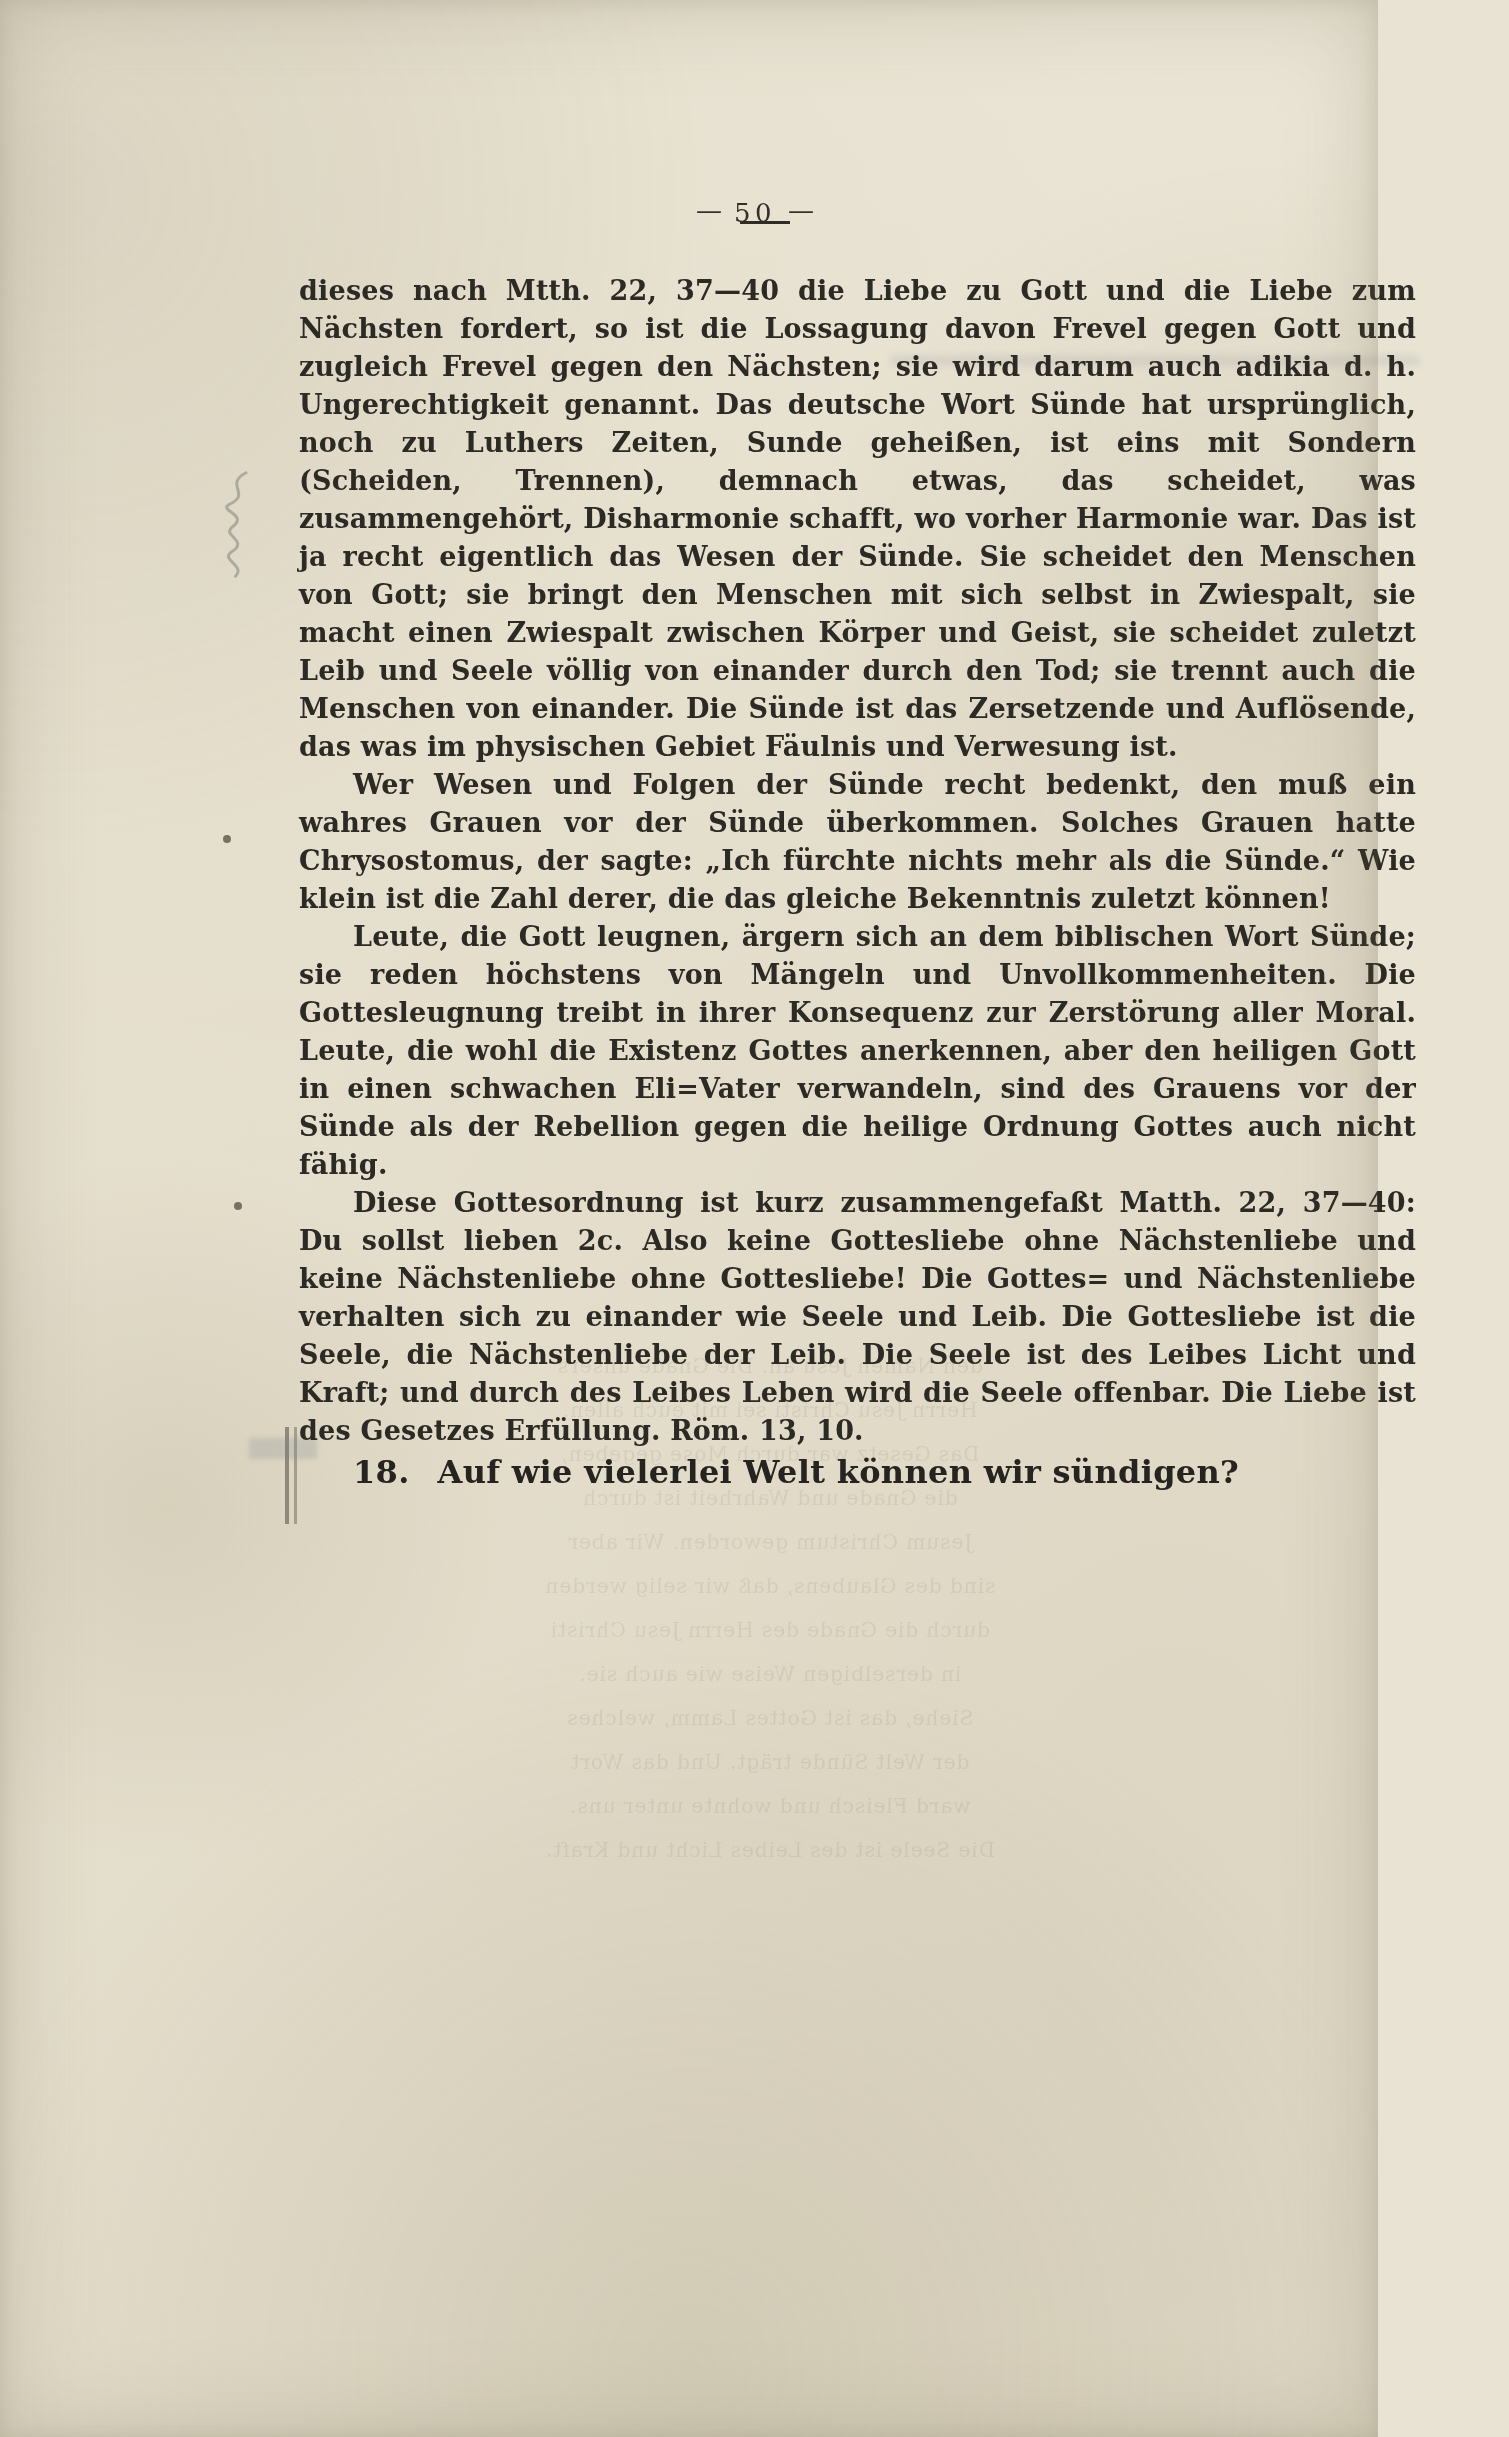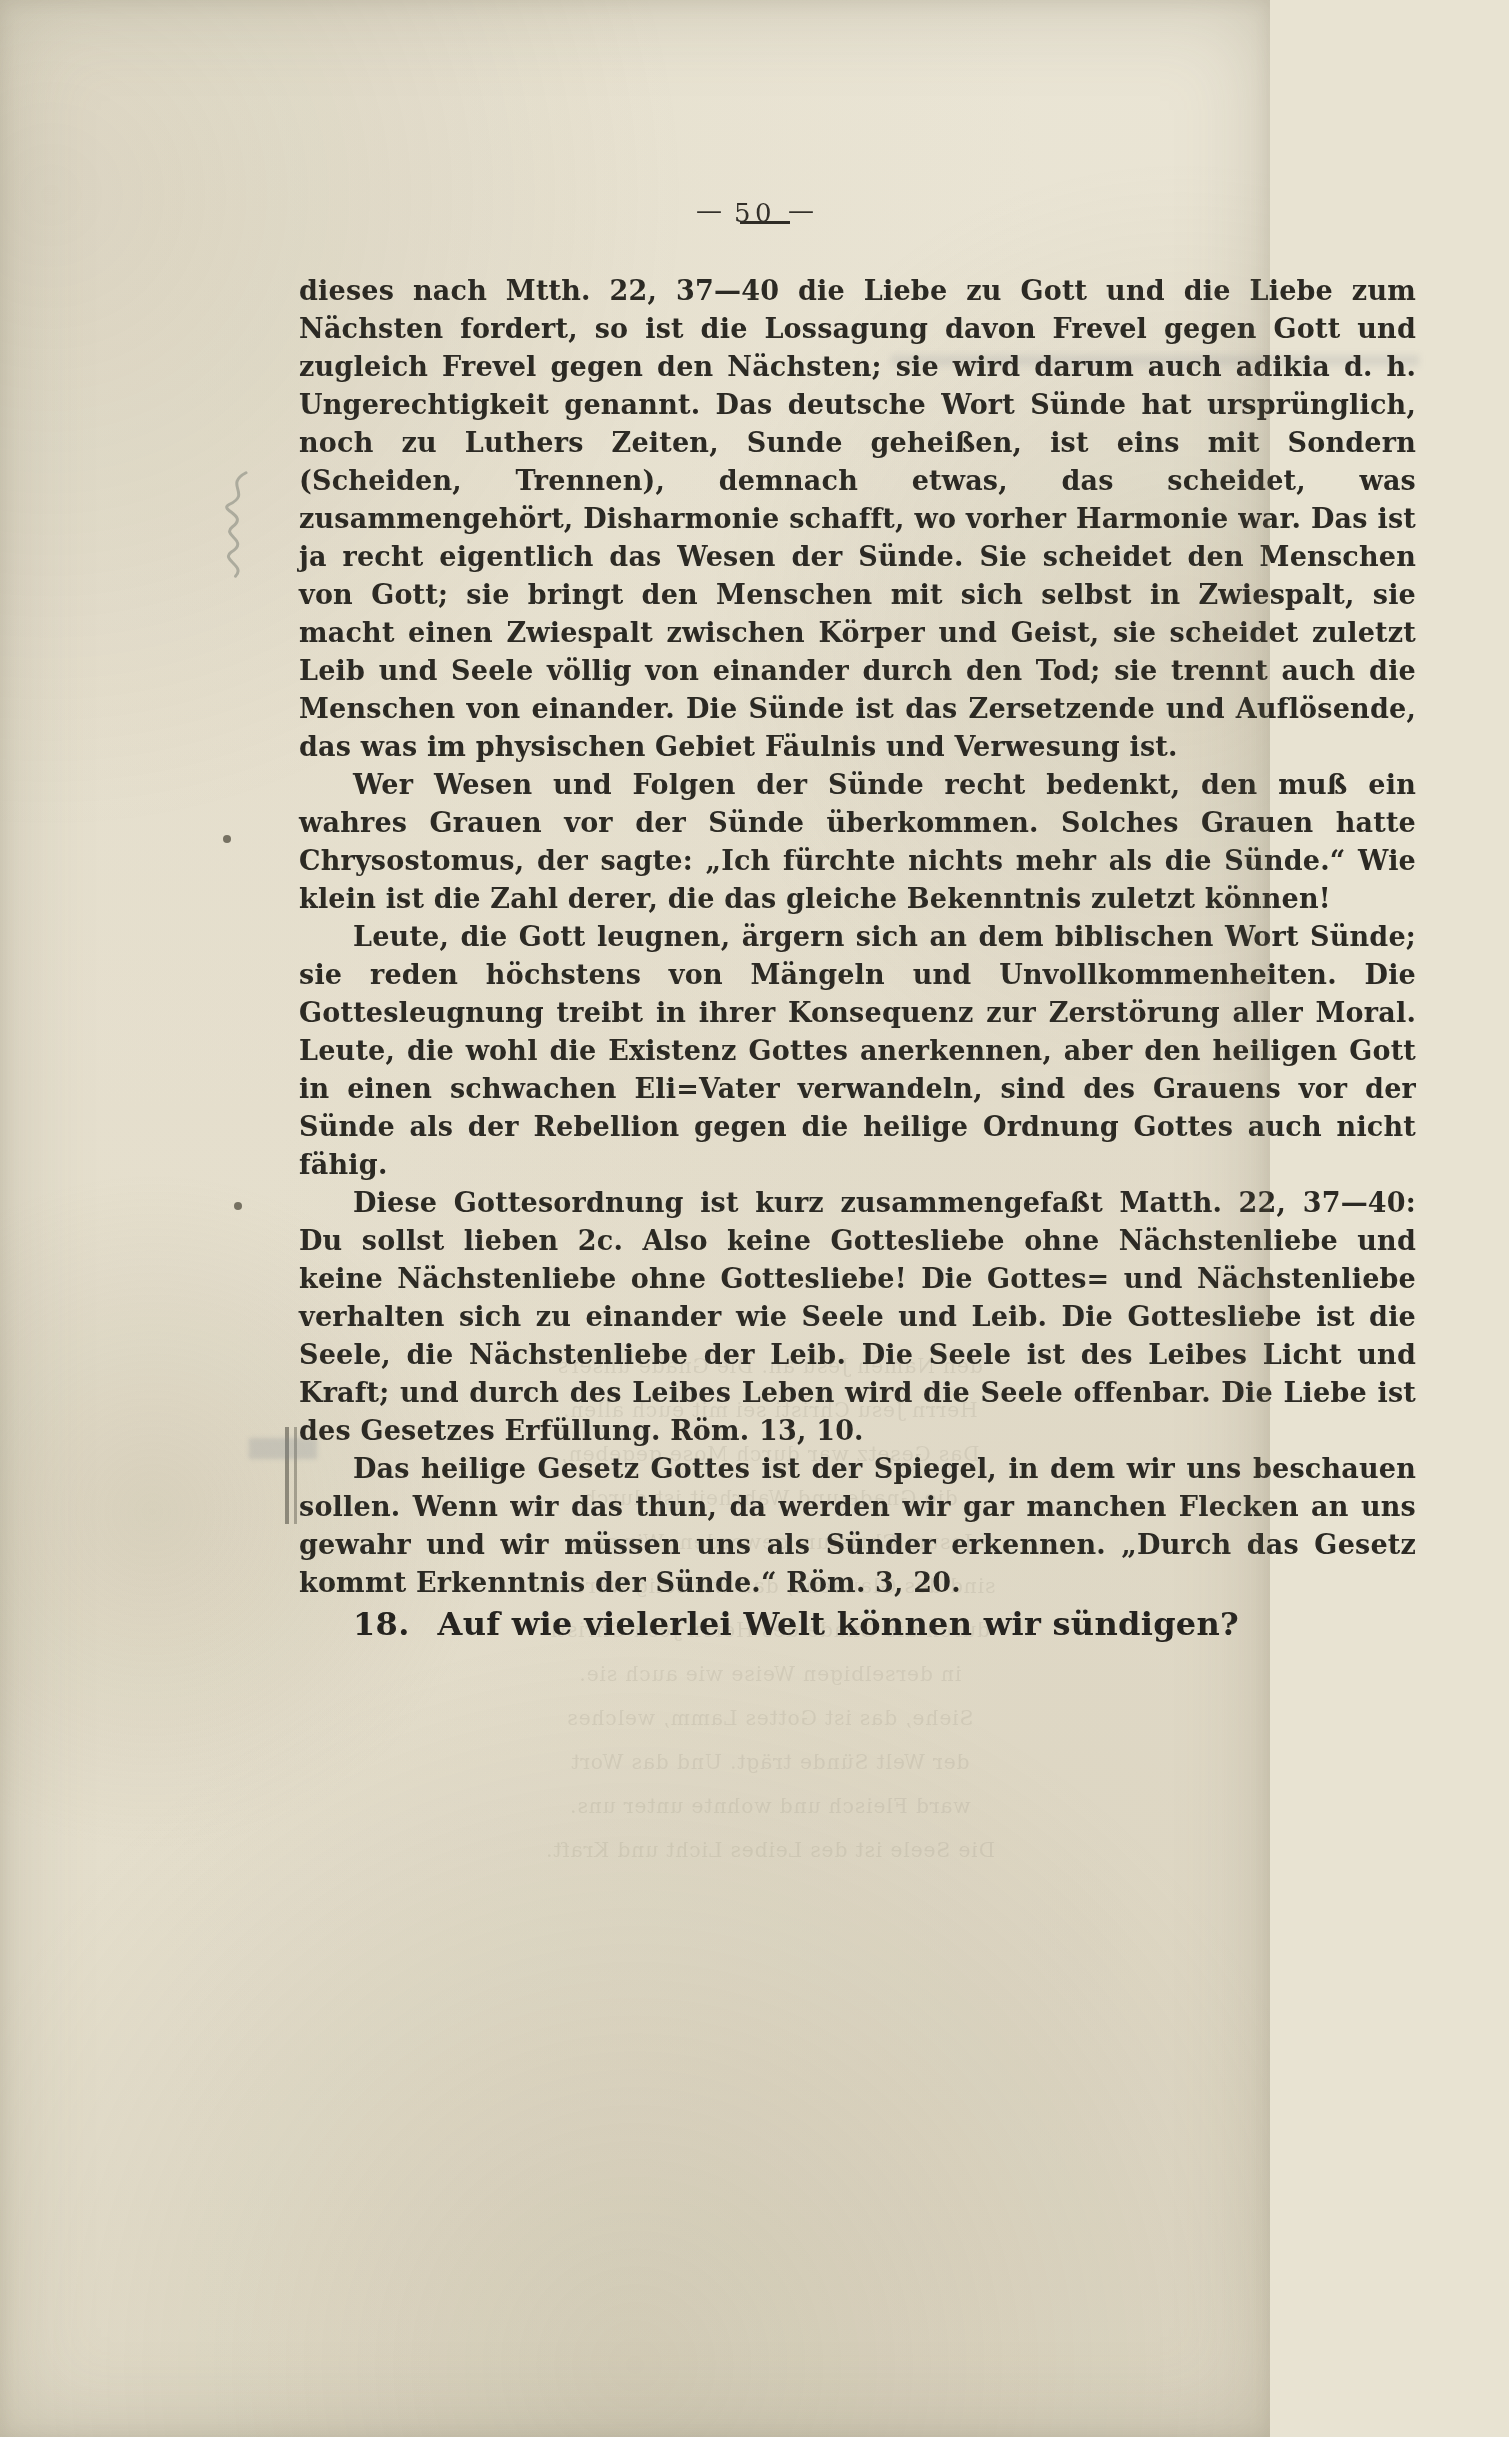--- a/index.html
+++ b/index.html
@@ -8,21 +8,21 @@
   }
   body {
     width: 1510px;
     height: 2438px;
     background: #e8e3d2;
     font-family: "DejaVu Serif", serif;
     overflow: hidden;
   }
   .page {
     position: relative;
-    width: 1270px;
+    width: 1378px;
     height: 2438px;
     background:
       radial-gradient(ellipse at 20% 15%, rgba(226,219,200,0.55) 0%, rgba(226,219,200,0) 55%),
       radial-gradient(ellipse at 85% 80%, rgba(214,206,186,0.5) 0%, rgba(214,206,186,0) 60%),
       linear-gradient(178deg, #eae5d5 0%, #e6e0cf 45%, #e2dcc9 100%);
   }
   
   .grain {
     position: absolute;
     inset: 0;
@@ -211,21 +211,20 @@
   <div class="mark-dot" style="left:234px; top:1202px;"></div>
   <div class="side-bar"></div>
   <div class="side-bar2"></div>
   <div class="smudge-a"></div>
 
   <div class="textblock">
     <p class="noindent">dieses nach Mtth. 22, 37—40 die Liebe zu Gott und die Liebe zum Nächsten fordert, so ist die Lossagung davon Frevel gegen Gott und zugleich Frevel gegen den Nächsten; sie wird darum auch adikia d. h. Ungerechtigkeit genannt. Das deutsche Wort Sünde hat ursprünglich, noch zu Luthers Zeiten, Sunde geheißen, ist eins mit Sondern (Scheiden, Trennen), demnach etwas, das scheidet, was zusammengehört, Disharmonie schafft, wo vorher Harmonie war. Das ist ja recht eigentlich das Wesen der Sünde. Sie scheidet den Menschen von Gott; sie bringt den Menschen mit sich selbst in Zwiespalt, sie macht einen Zwiespalt zwischen Körper und Geist, sie scheidet zuletzt Leib und Seele völlig von einander durch den Tod; sie trennt auch die Menschen von einander. Die Sünde ist das Zersetzende und Auflösende, das was im physischen Gebiet Fäulnis und Verwesung ist.</p>
     <p>Wer Wesen und Folgen der Sünde recht bedenkt, den muß ein wahres Grauen vor der Sünde überkommen. Solches Grauen hatte Chrysostomus, der sagte: „Ich fürchte nichts mehr als die Sünde.“ Wie klein ist die Zahl derer, die das gleiche Bekenntnis zuletzt können!</p>
     <p>Leute, die Gott leugnen, ärgern sich an dem biblischen Wort Sünde; sie reden höchstens von Mängeln und Unvollkommenheiten. Die Gottesleugnung treibt in ihrer Konsequenz zur Zerstörung aller Moral. Leute, die wohl die Existenz Gottes anerkennen, aber den heiligen Gott in einen schwachen Eli=Vater verwandeln, sind des Grauens vor der Sünde als der Rebellion gegen die heilige Ordnung Gottes auch nicht fähig.</p>
     <p>Diese Gottesordnung ist kurz zusammengefaßt Matth. 22, 37—40: Du sollst lieben 2c. Also keine Gottesliebe ohne Nächstenliebe und keine Nächstenliebe ohne Gottesliebe! Die Gottes= und Nächstenliebe verhalten sich zu einander wie Seele und Leib. Die Gottesliebe ist die Seele, die Nächstenliebe der Leib. Die Seele ist des Leibes Licht und Kraft; und durch des Leibes Leben wird die Seele offenbar. Die Liebe ist des Gesetzes Erfüllung. Röm. 13, 10.</p>
-    <p>Das heilige Gesetz Gottes ist der Spiegel, in dem wir uns beschauen sollen. Wenn wir das thun, da werden wir gar manchen Flecken an uns gewahr und wir müssen uns als Sünder erkennen. „Durch das Gesetz kommt Erkenntnis der Sünde.“ Röm. 3, 20.</p>
 
     <p class="heading">
       <span class="num">18.</span><span>Auf wie vielerlei Welt können wir sündigen?</span>
     </p>
   </div>
 
   <div class="edge-shadow"></div>
 </div>
 
 

